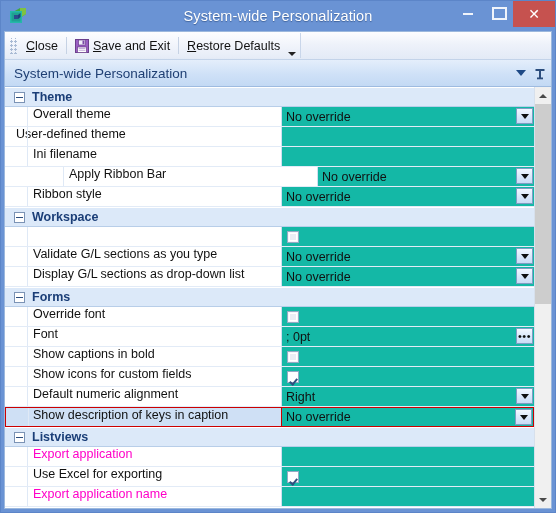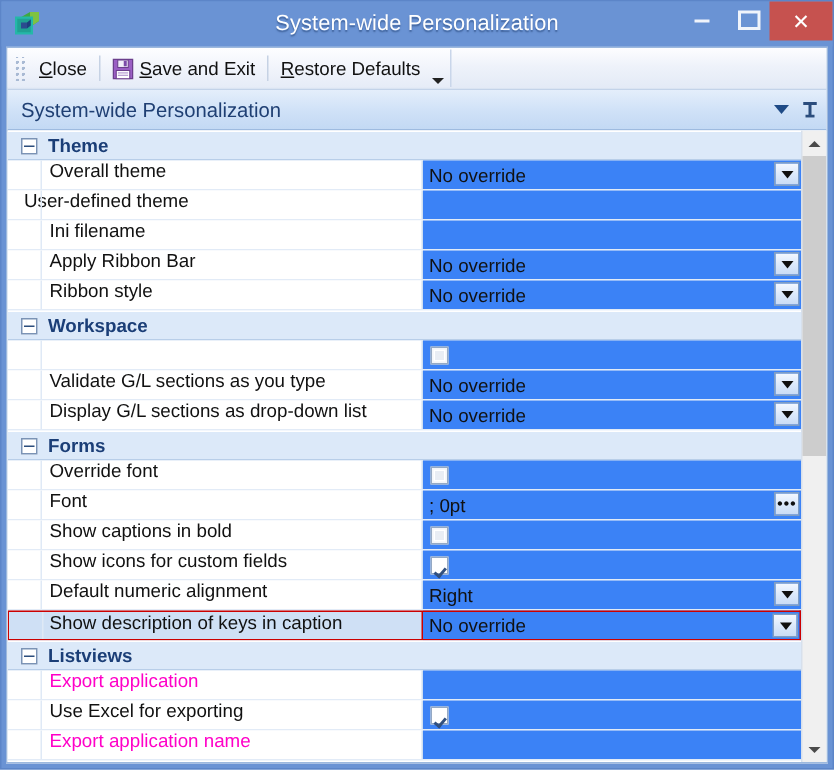--- a/index.html
+++ b/index.html
@@ -264,21 +264,21 @@
     font-size: 12.5px;
     color: #111111;
     white-space: nowrap;
   }
   .name-label.pink { color: #ff00c8; }
   .valuecell {
     flex: 1 1 auto;
     box-sizing: border-box;
     display: flex;
     align-items: center;
-    background: #3b82f6;
+    background: #14b8a6;
     padding-left: 4px;
     position: relative;
   }
   .value-label {
     font-size: 12.5px;
     color: #111111;
     white-space: nowrap;
   }
 
   
@@ -495,21 +495,21 @@
           <div class="row prop">
             <div class="namecell" style="flex-basis: 277px; width: 277px;">
               <div class="indentline"></div>
               <div class="name-label">Ini filename</div>
             </div>
             <div class="valuecell">
               <div class="value-label"></div>
             </div>
           </div>
           <div class="row prop">
-            <div class="namecell" style="flex-basis: 277px; width: 277px;">
+            <div class="namecell" style="flex-basis: 277px; width: 277px; margin-left: 36px;">
               <div class="indentline"></div>
               <div class="name-label">Apply Ribbon Bar</div>
             </div>
             <div class="valuecell">
               <div class="value-label">No override</div>
               <div class="editbtn">
                 <div class="dncaret"></div>
               </div>
             </div>
           </div>

